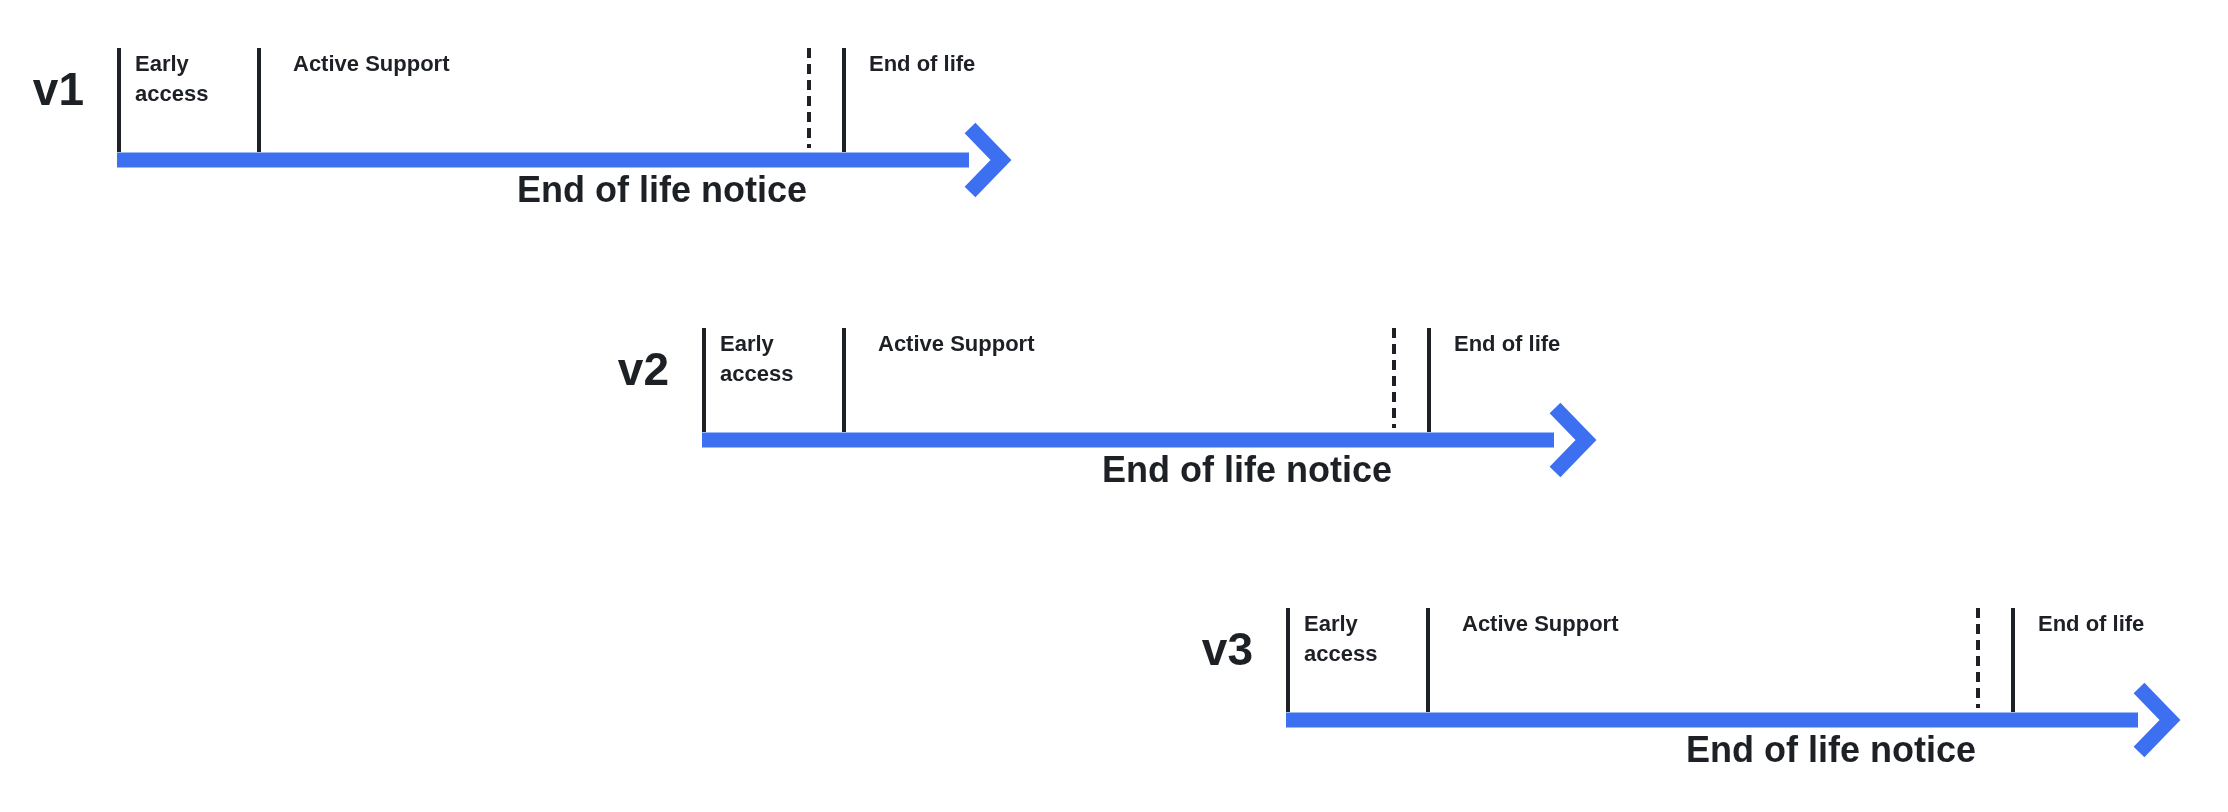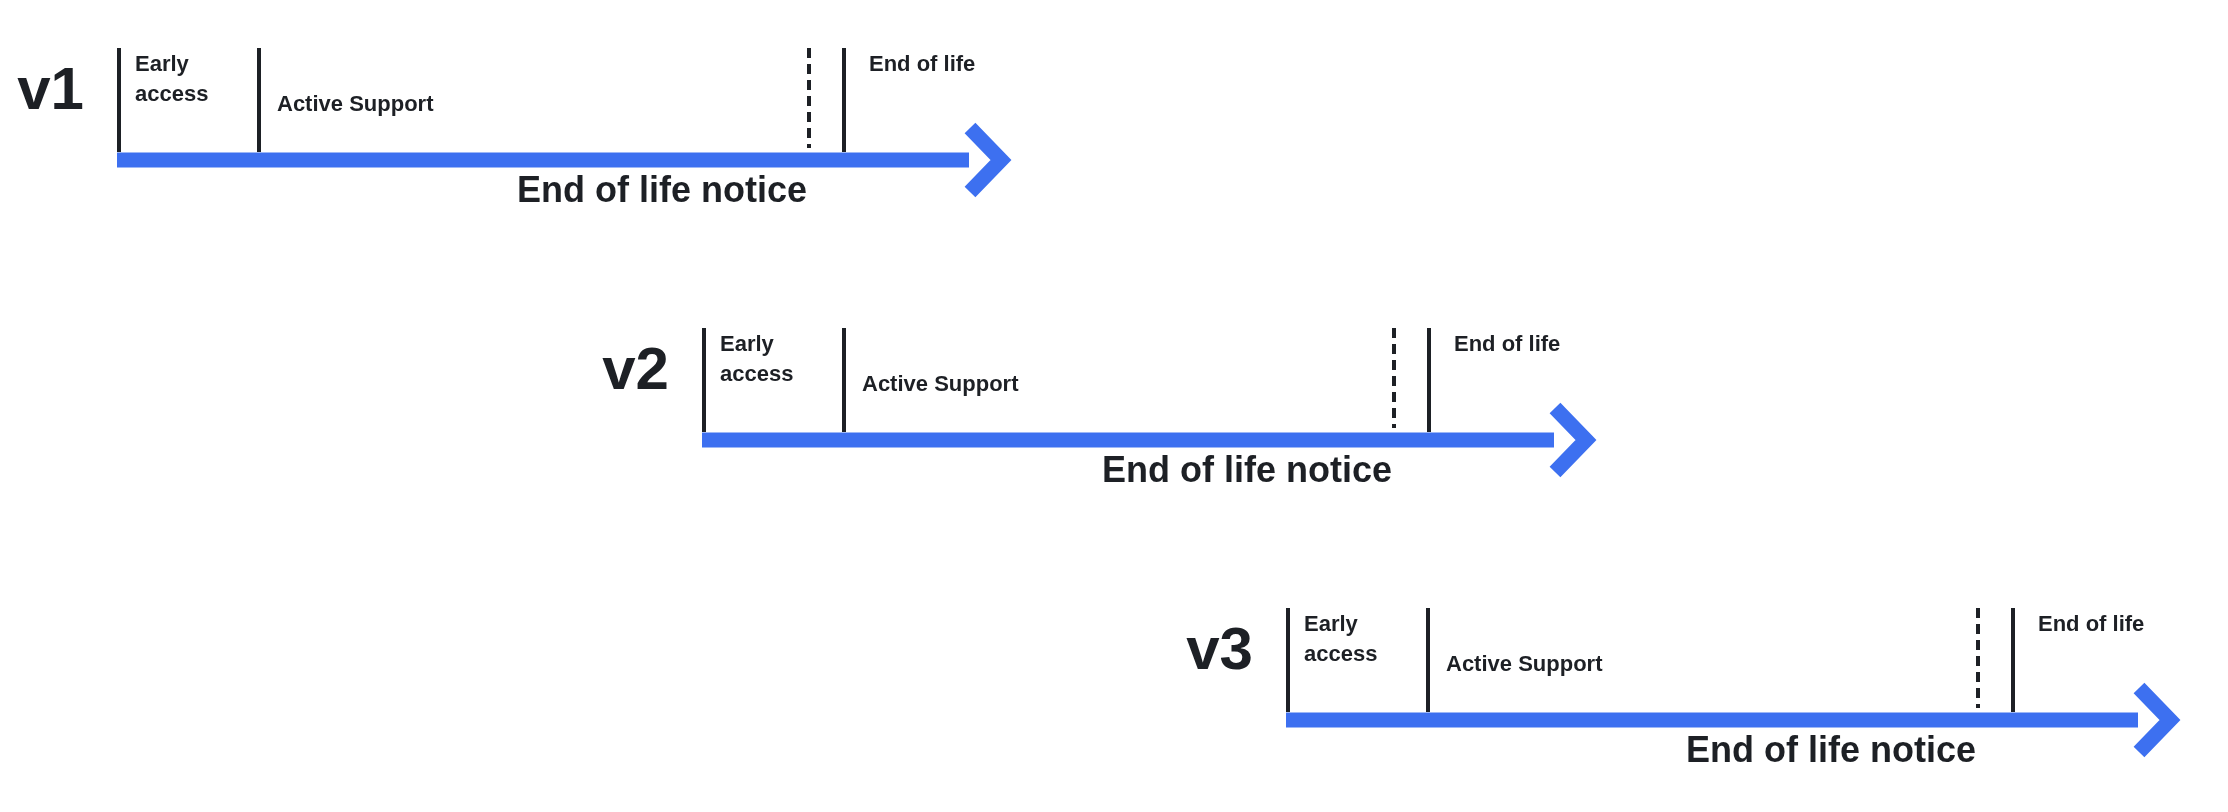--- a/index.html
+++ b/index.html
@@ -24,21 +24,21 @@
   }
   .timeline.row-1 { left: 117px; top: 48px; }
   .timeline.row-2 { left: 702px; top: 328px; }
   .timeline.row-3 { left: 1286px; top: 608px; }
 
   .version {
     position: absolute;
     right: 100%;
     margin-right: 33px;
     top: 16px;
-    font-size: 60px;
+    font-size: 46px;
     line-height: 50px;
     font-weight: 700;
     color: var(--ink);
     white-space: nowrap;
   }
 
   .tick {
     position: absolute;
     top: 0;
     width: 4px;
@@ -64,21 +64,21 @@
 
   .phase-label {
     position: absolute;
     top: 1px;
     font-size: 22px;
     line-height: 30px;
     font-weight: 700;
     color: var(--ink);
   }
   .phase-label.early   { left: 18px; width: 116px; }
-  .phase-label.active  { left: 160px; white-space: nowrap; margin-top: 40px; }
+  .phase-label.active  { left: 176px; white-space: nowrap; }
   .phase-label.eol     { left: 752px; white-space: nowrap; }
 
   .notice-label {
     position: absolute;
     top: 127px;
     left: 0;
     width: 690px;
     text-align: right;
     font-size: 36px;
     line-height: 30px;

